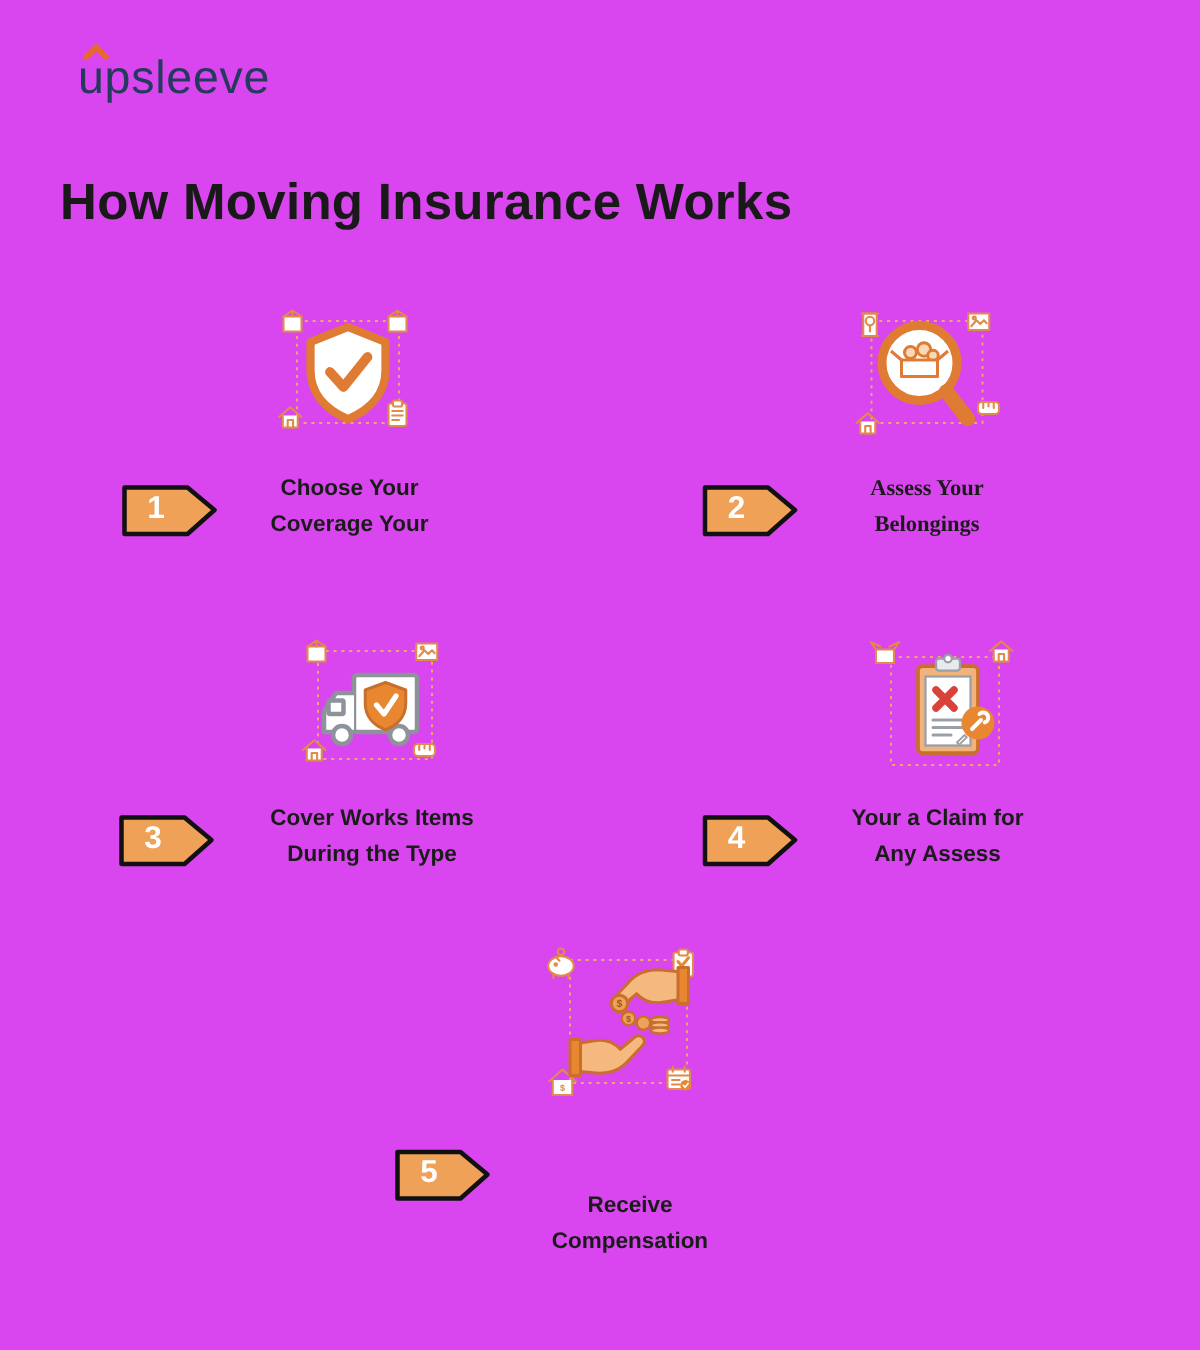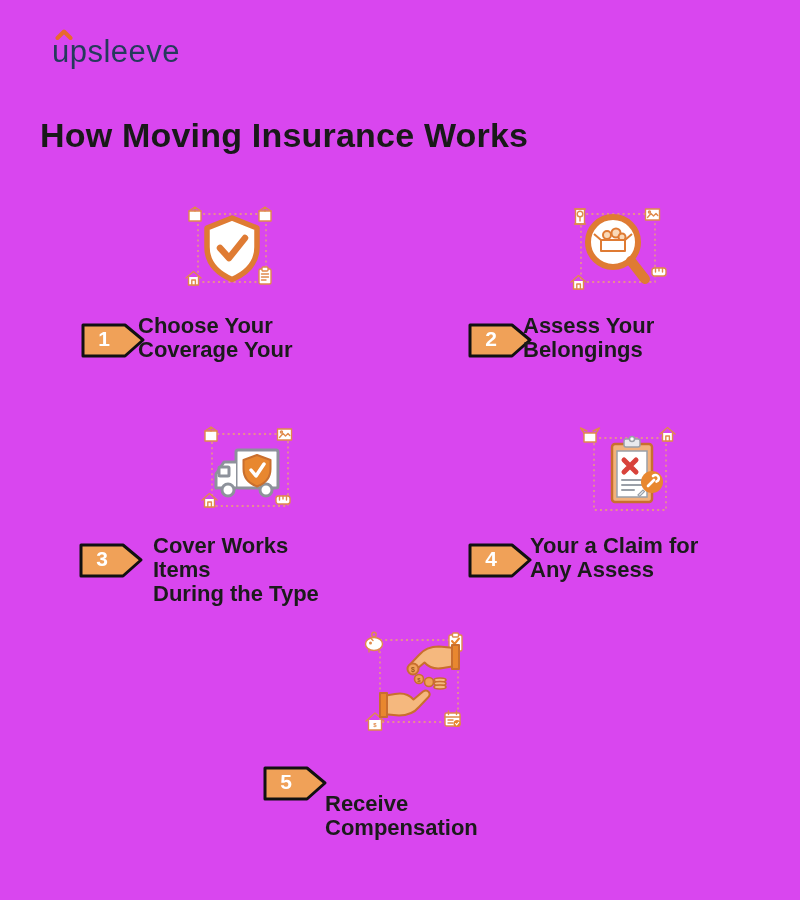--- a/index.html
+++ b/index.html
@@ -63,35 +63,35 @@
     line-height: 35px;
     text-align: center;
     font-size: 21px;
     font-weight: 700;
     color: #ffffff;
   }
 
   .label {
     position: absolute;
     width: 190px;
-    text-align: left;
-    font-size: 22px;
+    text-align: center;
+    font-size: 15px;
     line-height: 24px;
     font-weight: 700;
     color: #1B1B1B;
   }
 
   
   .s1-icon  { left: 176px; top: 200px; }
   .s1-badge { left: 80px;  top: 321px; }
   .s1-label { left: 138px; top: 314px; }
   
   .s2-icon  { left: 559px; top: 198px; }
   .s2-badge { left: 467px; top: 321px; }
-  .s2-label { left: 523px; top: 314px; }
+  .s2-label { left: 523px; top: 314px; font-family: Liberation Serif, serif; }
   
   .s3-icon  { left: 192px; top: 422px; }
   .s3-badge { left: 78px;  top: 541px; }
   .s3-label { left: 153px; top: 534px; }
   
   .s4-icon  { left: 572px; top: 420px; }
   .s4-badge { left: 467px; top: 541px; }
   .s4-label { left: 530px; top: 534px; }
   
   .s5-icon  { left: 356px; top: 624px; }

